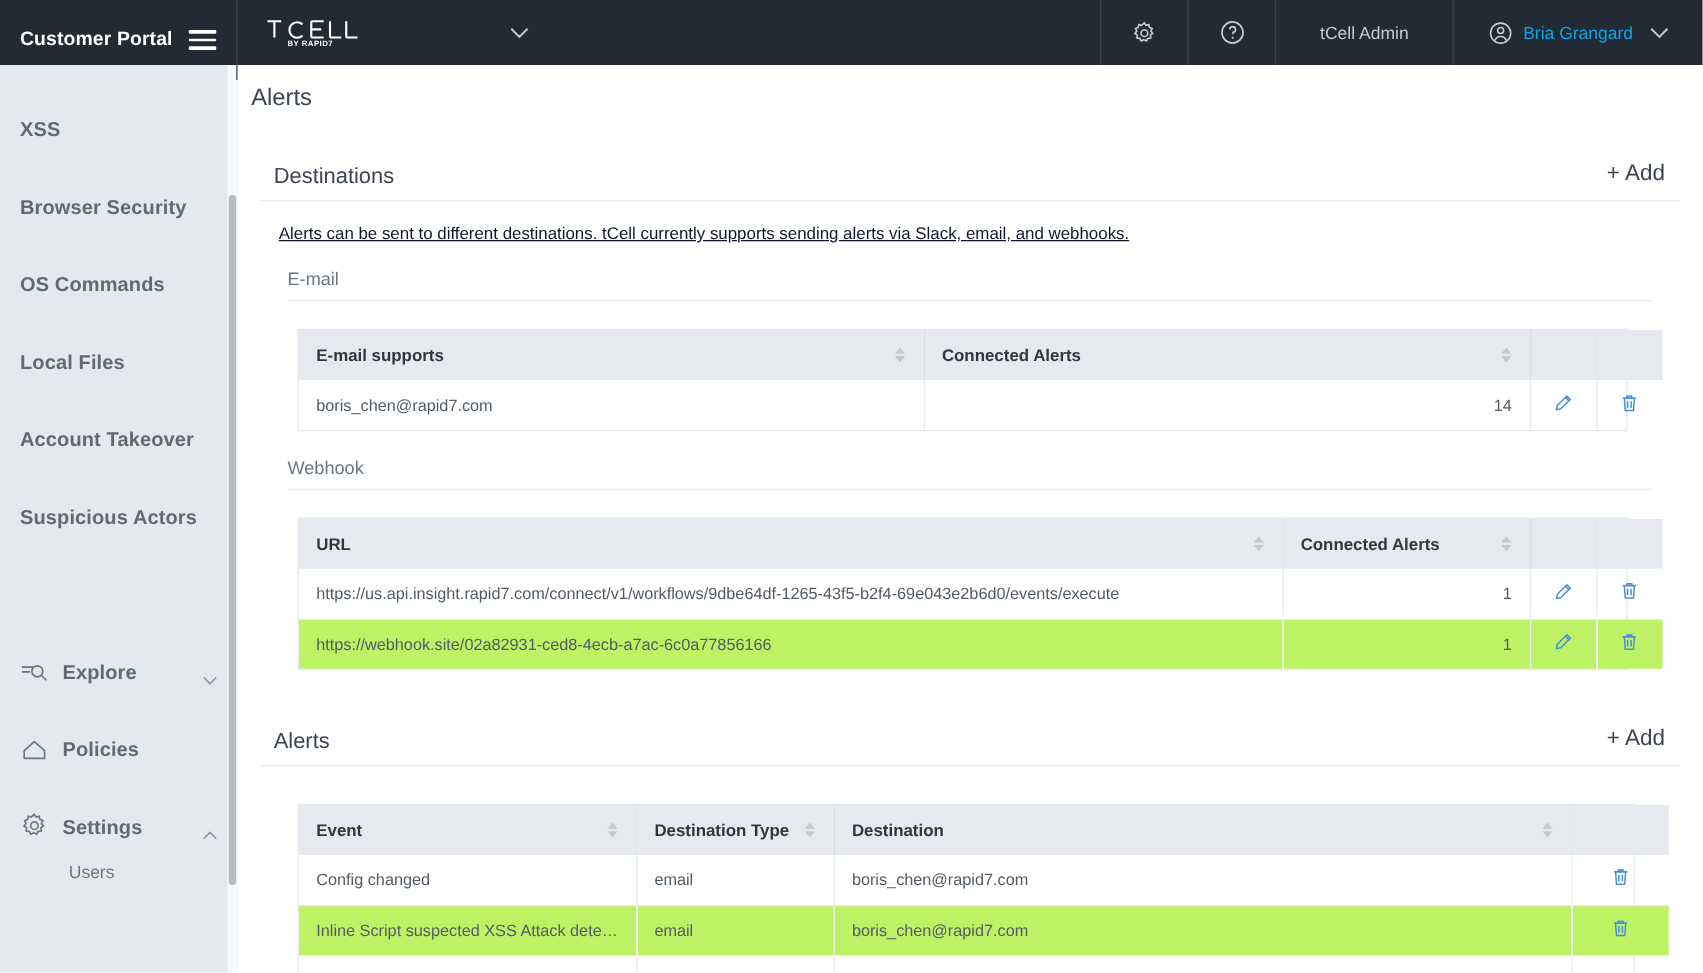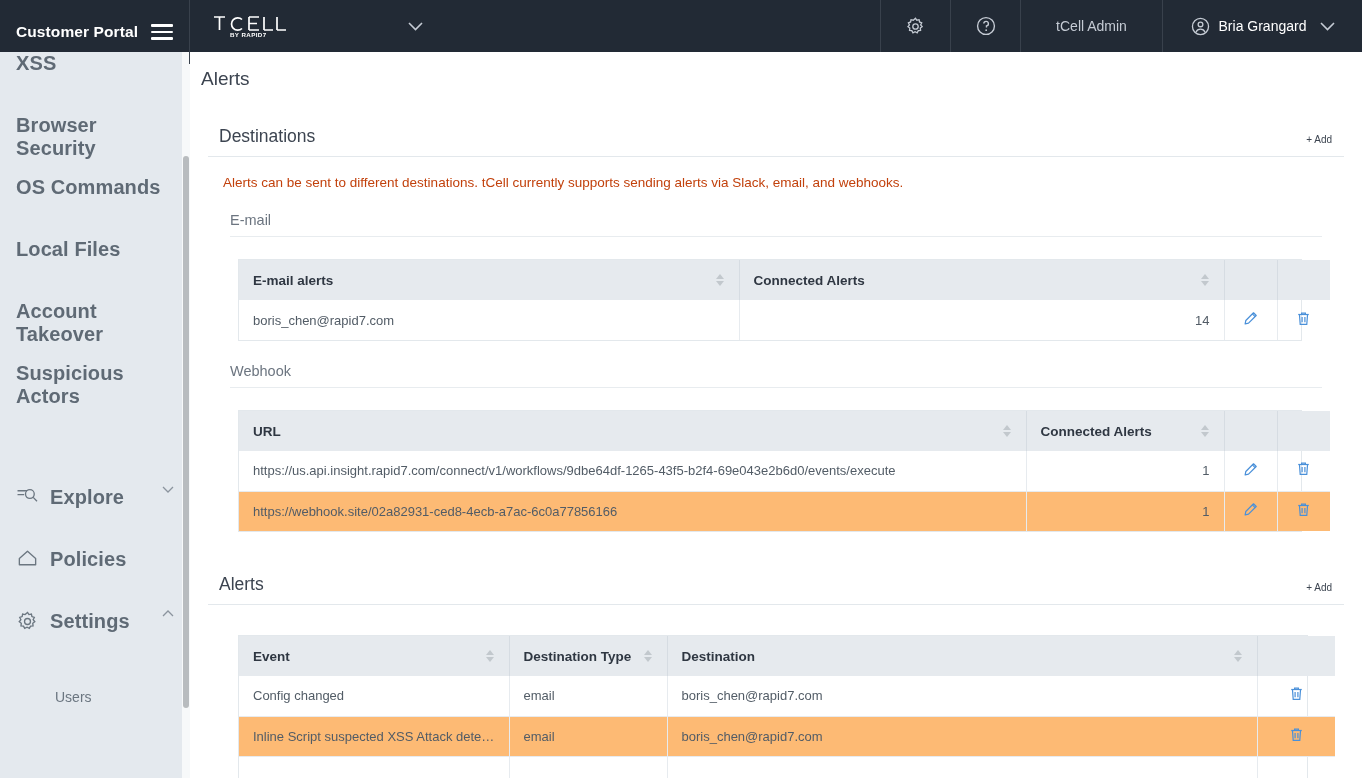--- a/index.html
+++ b/index.html
@@ -55,35 +55,35 @@
   .tb-cell {
     display: flex; align-items: center; justify-content: center;
     border-left: 1px solid #39414c;
     color: #c5cbd4; font-size: 14px;
     cursor: pointer;
   }
   .tb-gear { width: 70px; }
   .tb-help { width: 70px; }
   .tb-admin { width: 142px; }
   .tb-user { width: 200px; gap: 8px; }
-  .tb-user .uname { font-size: 14px; color: #ffffff; }
+  .tb-user .uname { font-size: 14px; color: #0ea5e9; }
 
   
   .sidebar {
     position: absolute; top: 52px; left: 0;
     width: 190px; height: 726px;
     background: #e4e9ee;
     overflow: hidden;
     z-index: 20;
   }
   .sb-inner { position: absolute; top: 0; left: 0; width: 182px; }
   .sb-item {
-    height: 62px; display: flex; align-items: flex-start;
+    height: 62px; display: flex; align-items: flex-end;
     padding-left: 16px;
-    color: #5f6a75; font-size: 20px; font-weight: bold;
+    color: #5f6a75; font-size: 16px; font-weight: bold;
     cursor: pointer;
     letter-spacing: .1px;
   }
   .sb-gap { height: 62px; }
   .sb-item-icon {
     width: 34px; display: flex; align-items: center; justify-content: flex-start;
     flex: 0 0 34px;
   }
   .sb-item-label { flex: 1 1 auto; }
   .sb-chevron { width: 28px; display: flex; align-items: center; justify-content: center; }
@@ -119,25 +119,25 @@
   }
 
   .panel { margin: 36px 18px 0 18px; }
   .panel-head {
     display: flex; align-items: flex-end; justify-content: space-between;
     border-bottom: 1px solid #e3e8ec;
     padding: 0 8px 9px 11px;
   }
   .panel-title { font-size: 17.5px; color: #3c4450; }
   .add-btn {
-    font-size: 10px; color: #3c4450; cursor: pointer; padding: 2px 4px;
+    font-size: 18px; color: #3c4450; cursor: pointer; padding: 2px 4px;
   }
   .panel-desc {
     padding: 18px 0 0 15px;
-    font-size: 13.5px; color: #c2410c;
+    font-size: 13.5px; color: #0f172a; text-decoration: underline;
   }
 
   .sub-label {
     margin: 22px 22px 0 22px;
     font-size: 14.5px; color: #6c7580;
     padding-bottom: 8px;
     border-bottom: 1px solid #e8ecef;
   }
 
   
@@ -158,21 +158,21 @@
   .tbl tbody td {
     height: 40px;
     font-size: 13px; color: #525c66;
     padding: 0 14px;
     border-right: 1px solid #e7ebef;
     border-top: 1px solid #e7ebef;
     white-space: nowrap; overflow: hidden; text-overflow: ellipsis;
   }
   .tbl tbody tr:first-child td { border-top: none; }
   .tbl tbody td:last-child { border-right: none; }
-  .tbl tbody tr.alt td { background: #fdba74; }
+  .tbl tbody tr.alt td { background: #bef264; }
   .num { text-align: right; }
   .icocell { text-align: center; padding: 0; }
   .ico-btn { display: inline-flex; align-items: center; justify-content: center; cursor: pointer; }
 
   .sort { flex: 0 0 9px; display: inline-flex; flex-direction: column; gap: 2px; }
   .sort i {
     width: 0; height: 0;
     border-left: 4.5px solid transparent;
     border-right: 4.5px solid transparent;
   }
@@ -346,21 +346,21 @@
         <colgroup>
           <col style="width:500px">
             <col style="width:485px">
             <col style="width:53px">
             <col style="width:53px">
         </colgroup>
         <thead>
           <tr>
             <th>
               <span class="th-in">
-                <span>E-mail alerts</span>
+                <span>E-mail supports</span>
                 <span class="sort">
                     <i class="up"></i>
                     <i class="dn"></i>
                   </span>
               </span>
             </th>
             <th>
               <span class="th-in">
                 <span>Connected Alerts</span>
                 <span class="sort">

